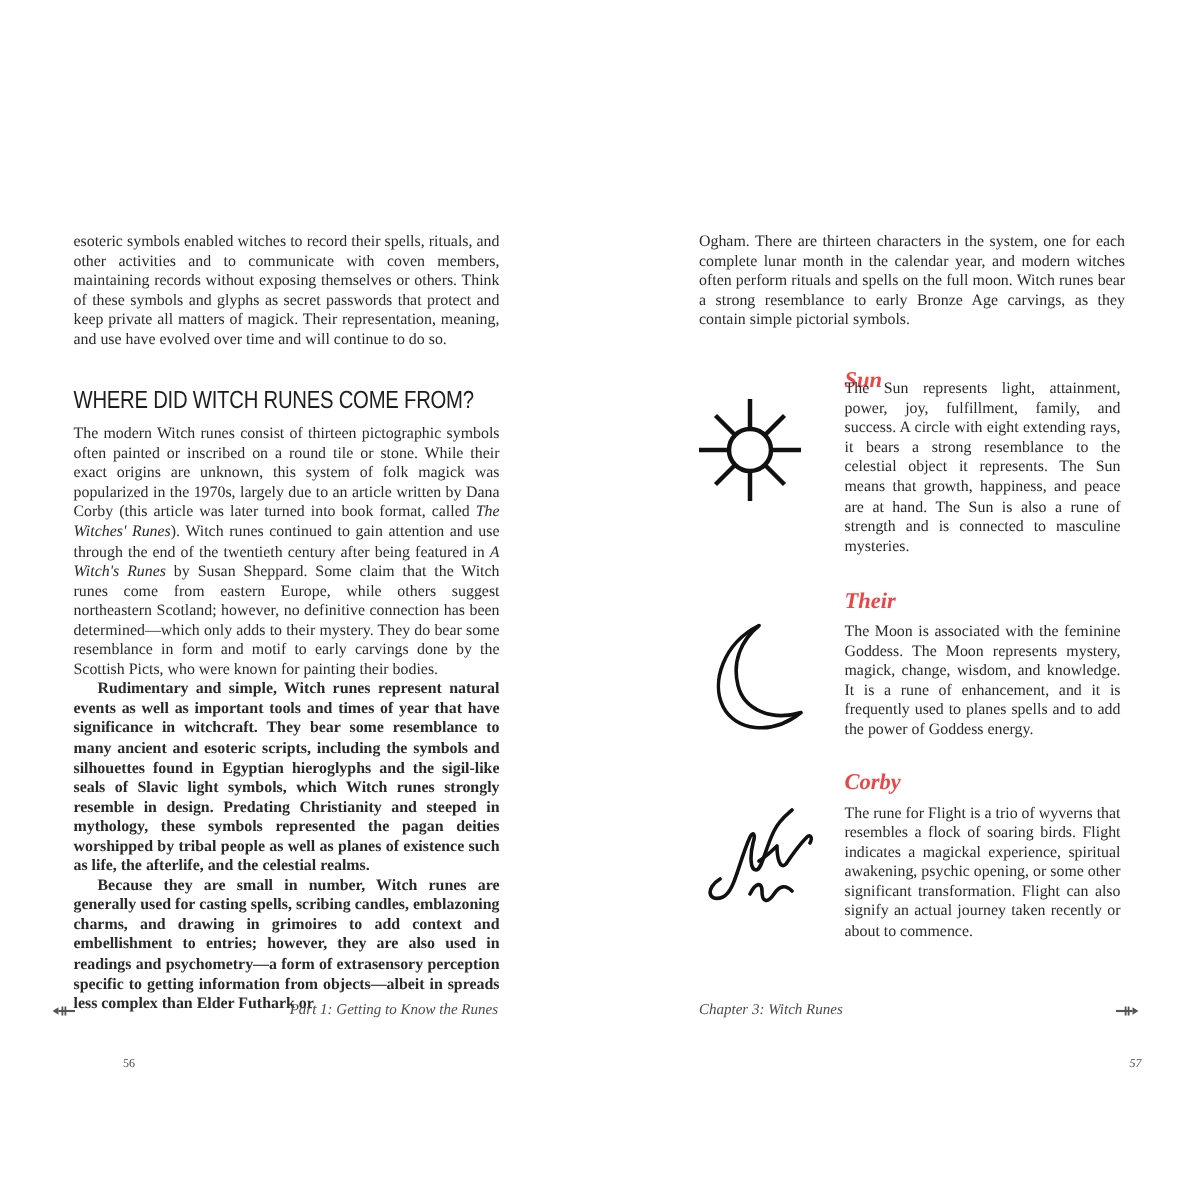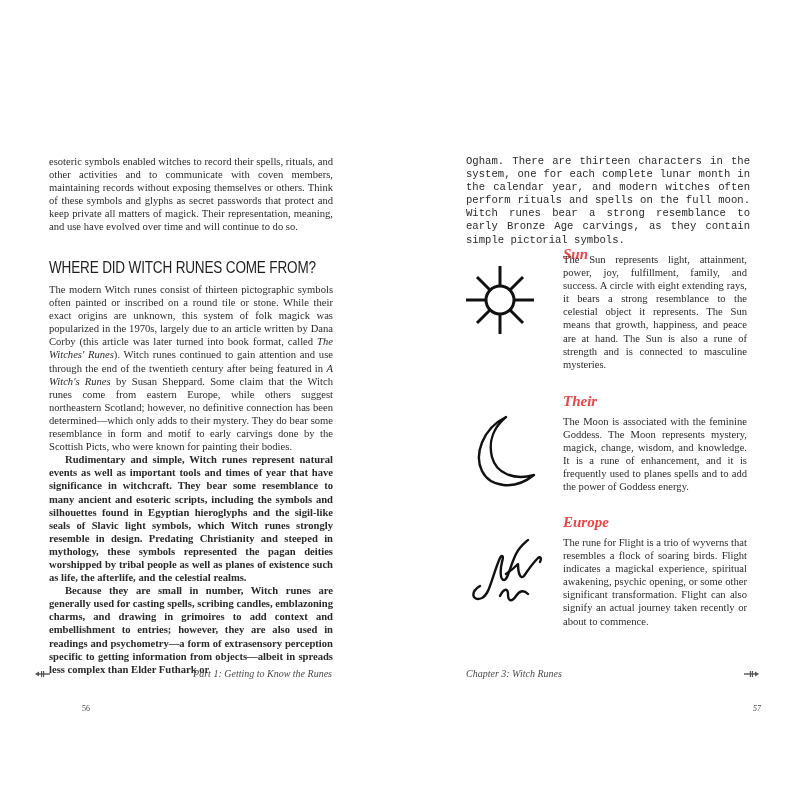--- a/index.html
+++ b/index.html
@@ -14,21 +14,21 @@
   .indent { text-indent: 16px; font-weight: bold; }
 
   .lp-text { position: absolute; left: 49px; width: 284px; }
   .lp-top { top: 139px; }
   .section-heading { position: absolute; left: 49px; top: 242px;
     font-family: "Liberation Sans Narrow", "Liberation Sans", sans-serif;
     font-size: 16.5px; letter-spacing: -0.2px; transform: scaleX(0.82); transform-origin: left center;
     font-weight: normal; color: #1e1e1e; margin: 0; white-space: nowrap; }
   .lp-body { top: 267px; }
 
-  .rp-top { position: absolute; left: 66px; width: 284px; top: 139px; font-family: Liberation Mono, monospace; }
+  .rp-top { position: absolute; left: 66px; width: 284px; top: 139px; }
 
   .rune { position: absolute; left: 0; width: 400px; }
   .rune-icon { position: absolute; }
   .rune-title { position: absolute; left: 163px; font-style: italic; font-weight: bold;
     font-size: 15px; margin: 0; color: #ef4444; }
   .rune-desc { position: absolute; left: 163px; width: 184px; }
 
   .footer { position: absolute; top: 652px; font-size: 10px; font-style: italic; color: #4a4a4a; }
   .folio-num { position: absolute; top: 688px; font-size: 8px; color: #4a4a4a; padding-left: 25px; }
   .ornament { position: absolute; top: 654px; }
@@ -91,21 +91,21 @@
   </div>
 
   <div class="rune" style="top:498px;">
     <svg class="rune-icon" style="left:66px; top:22px;" width="80" height="72" viewBox="0 0 80 72">
       <g fill="none" stroke="#111" stroke-width="2.4" stroke-linecap="round" stroke-linejoin="round">
         <path d="M14 50 C4 56, 6 66, 16 62 C24 58, 26 40, 34 22 C36 18, 38 20, 36 26 C34 34, 34 44, 38 44 C42 44, 44 30, 50 18 C54 10, 60 6, 62 4"></path>
         <path d="M40 38 C46 34, 50 30, 52 28 C52 36, 54 44, 58 40 C62 34, 66 28, 72 22 C74 20, 76 22, 74 26"></path>
         <path d="M34 60 C38 52, 42 52, 42 58 C42 66, 46 66, 50 60 C54 54, 58 54, 62 58"></path>
       </g>
     </svg>
-    <h3 class="rune-title" style="top:0;">Europe</h3>
+    <h3 class="rune-title" style="top:0;">Corby</h3>
     <p class="body-text rune-desc" style="top:22px;">The rune for Flight is a trio of wyverns that resembles a flock of soaring birds. Flight indicates a magickal experience, spiritual awakening, psychic opening, or some other significant transformation. Flight can also signify an actual journey taken recently or about to commence.</p>
   </div>
 
   <span class="footer" style="left:66px;">Chapter 3: Witch Runes</span>
   <span class="folio-num" style="left:328px;font-style:italic;">57</span>
   <svg class="ornament" style="left:343px;" width="16" height="8" viewBox="0 0 16 8">
     <path d="M16 4 L12 1.5 L12 6.5 Z" fill="#555"></path>
     <rect x="1" y="3.3" width="11" height="1.4" fill="#555"></rect>
     <rect x="8.8" y="1" width="1.2" height="6" fill="#555"></rect>
     <rect x="6.8" y="1" width="1.2" height="6" fill="#555"></rect>

